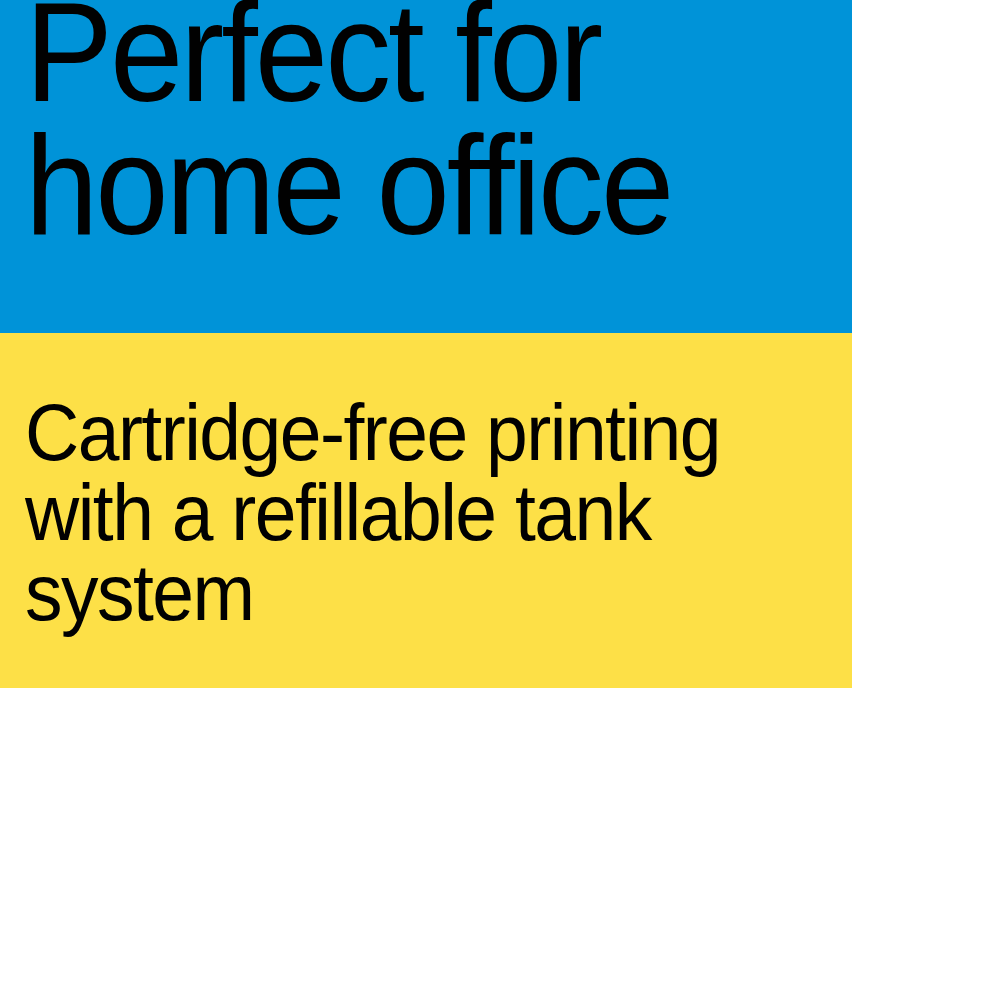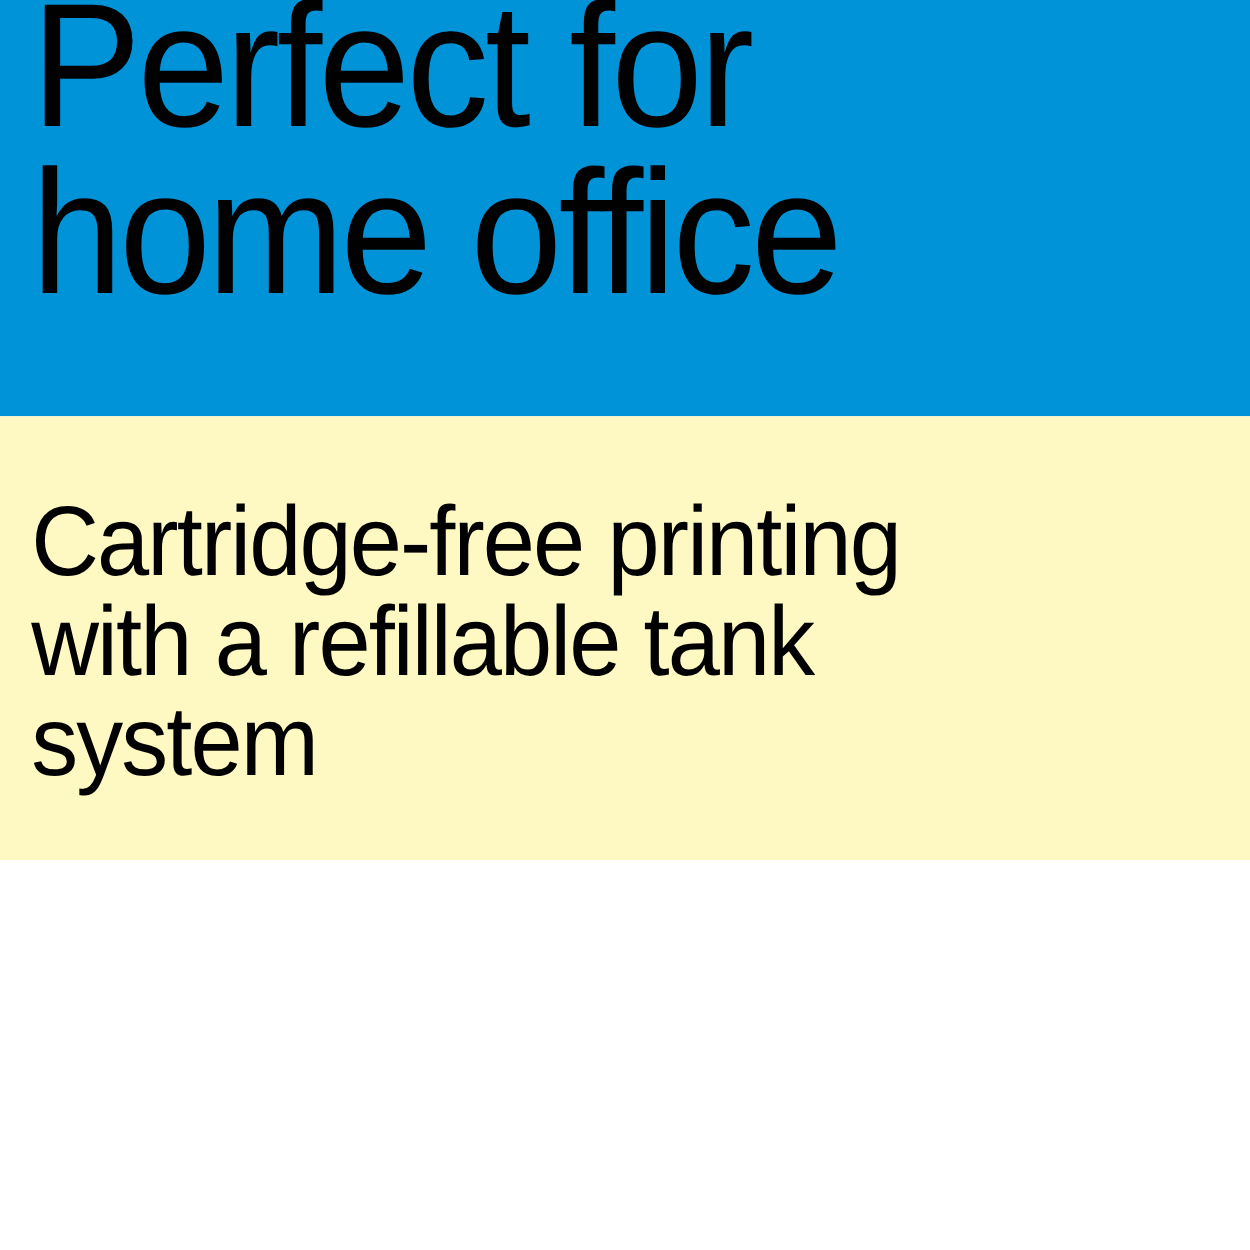--- a/index.html
+++ b/index.html
@@ -11,21 +11,21 @@
     width: 1000px;
     height: 1000px;
     overflow: hidden;
     background: #ffffff;
     font-family: "Liberation Sans", "DejaVu Sans", sans-serif;
     -webkit-font-smoothing: antialiased;
   }
 
   .feature-panel {
     position: relative;
-    width: 1000px;
+    width: 852px;
     height: 1000px;
     display: flex;
     flex-direction: column;
   }
 
   
   .band-headline {
     position: relative;
     height: 333px;
     background: #0093d8;
@@ -46,21 +46,21 @@
     color: #010101;
     white-space: pre-line;
     transform: scaleX(0.935);
     transform-origin: left top;
   }
 
   
   .band-primary {
     position: relative;
     height: 355px;
-    background: #fef9c3;
+    background: #fde047;
     box-sizing: border-box;
     overflow: hidden;
   }
 
   .primary-text {
     position: absolute;
     left: 25px;
     top: 60px;
     margin: 0;
     font-size: 79px;

